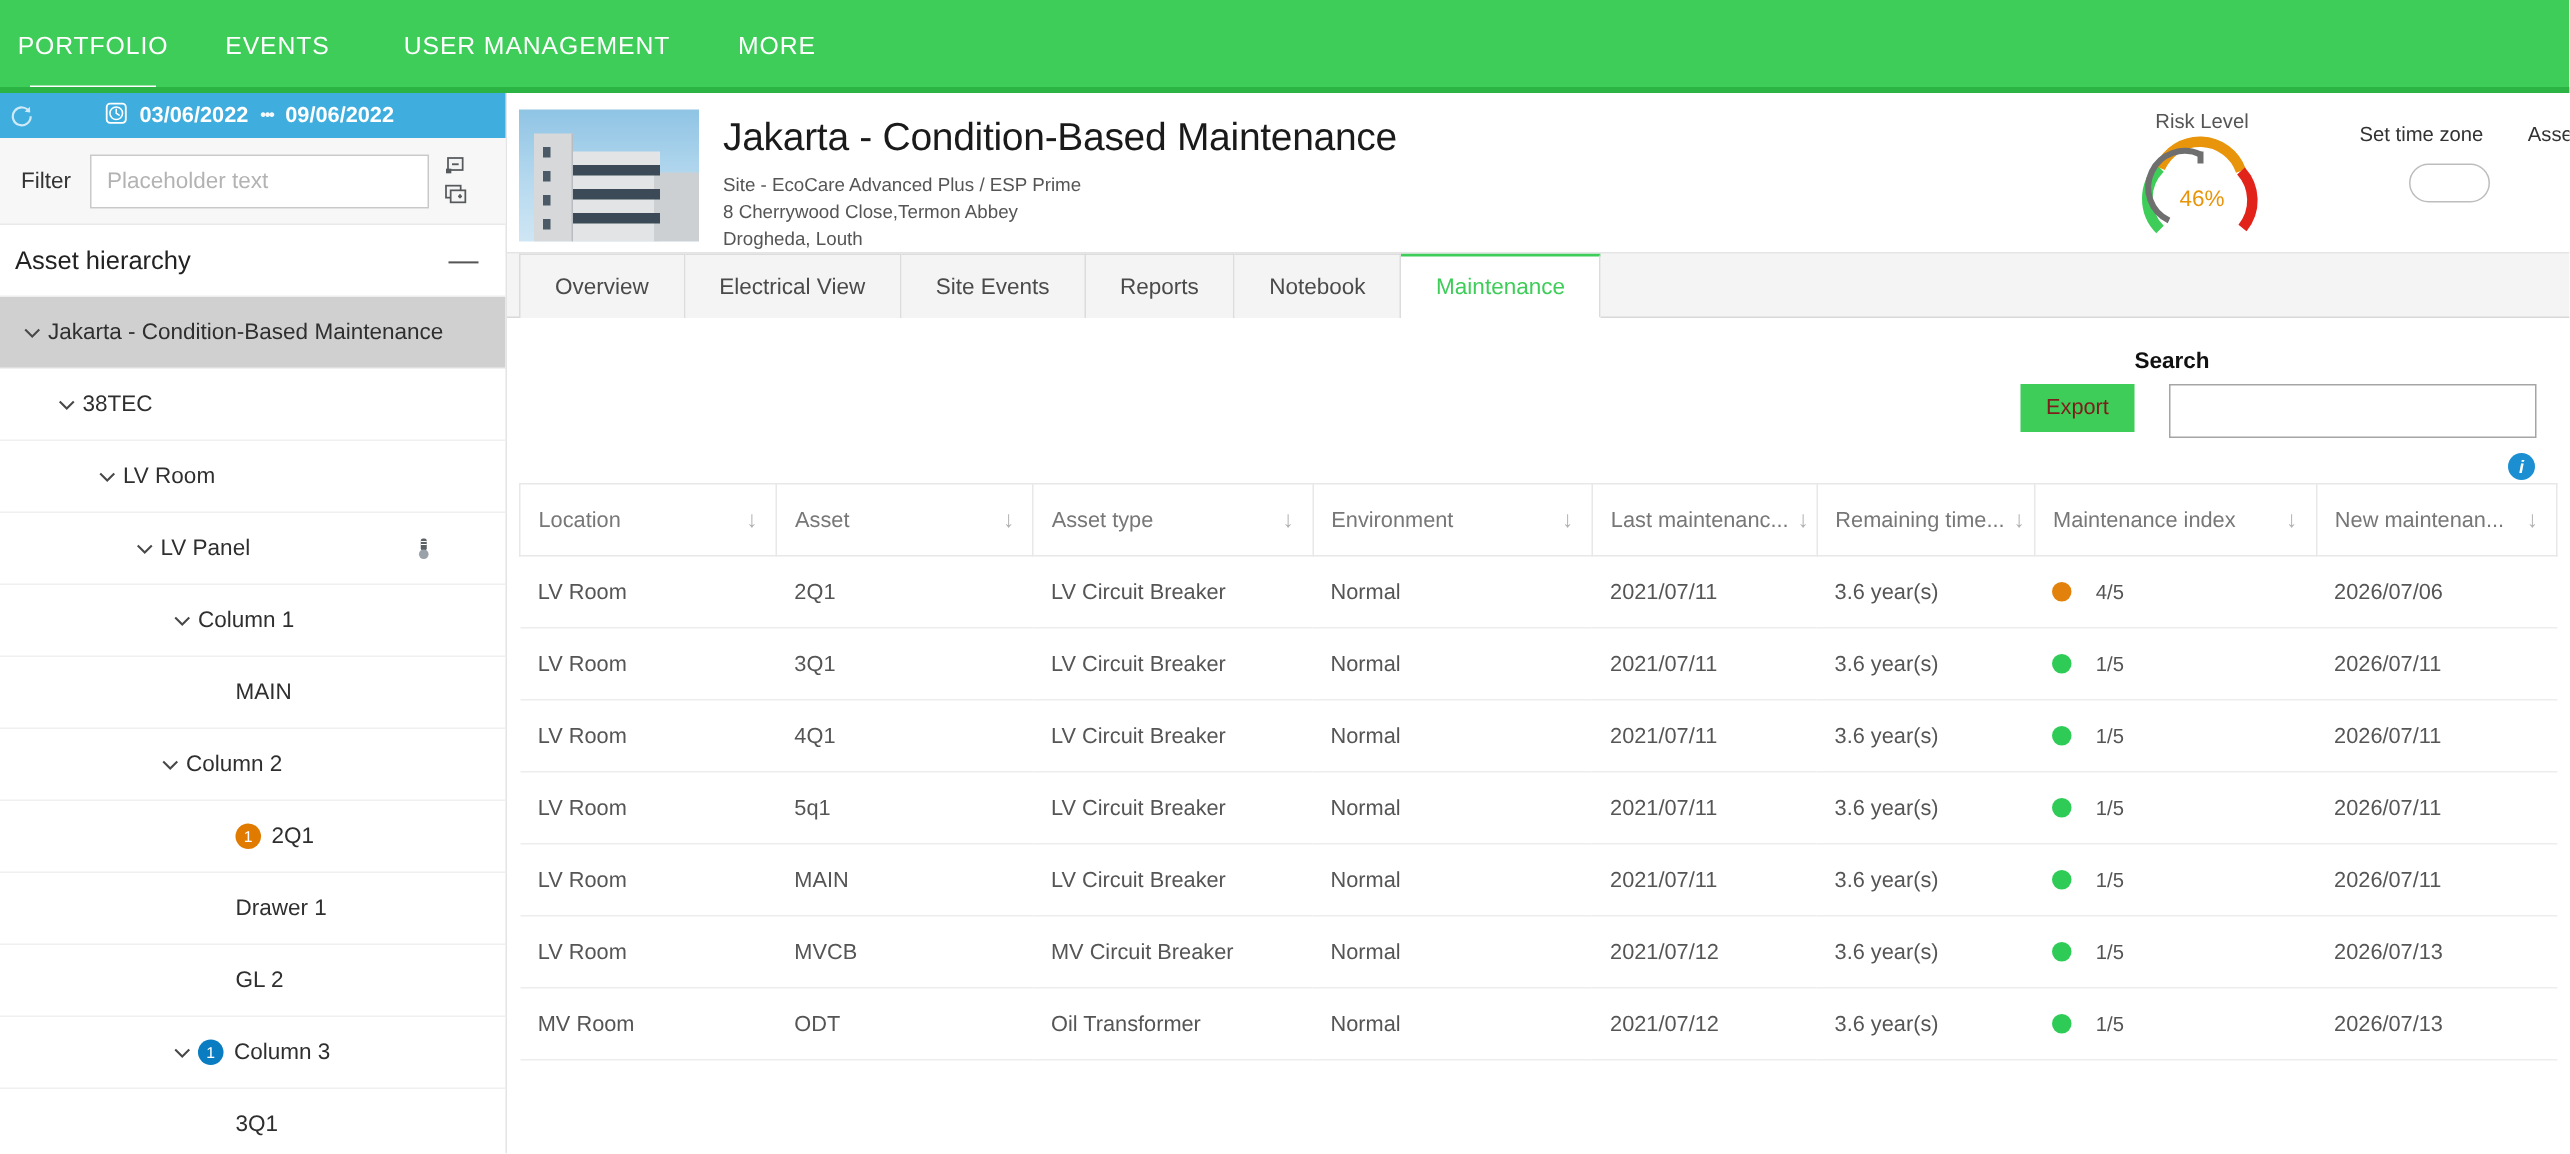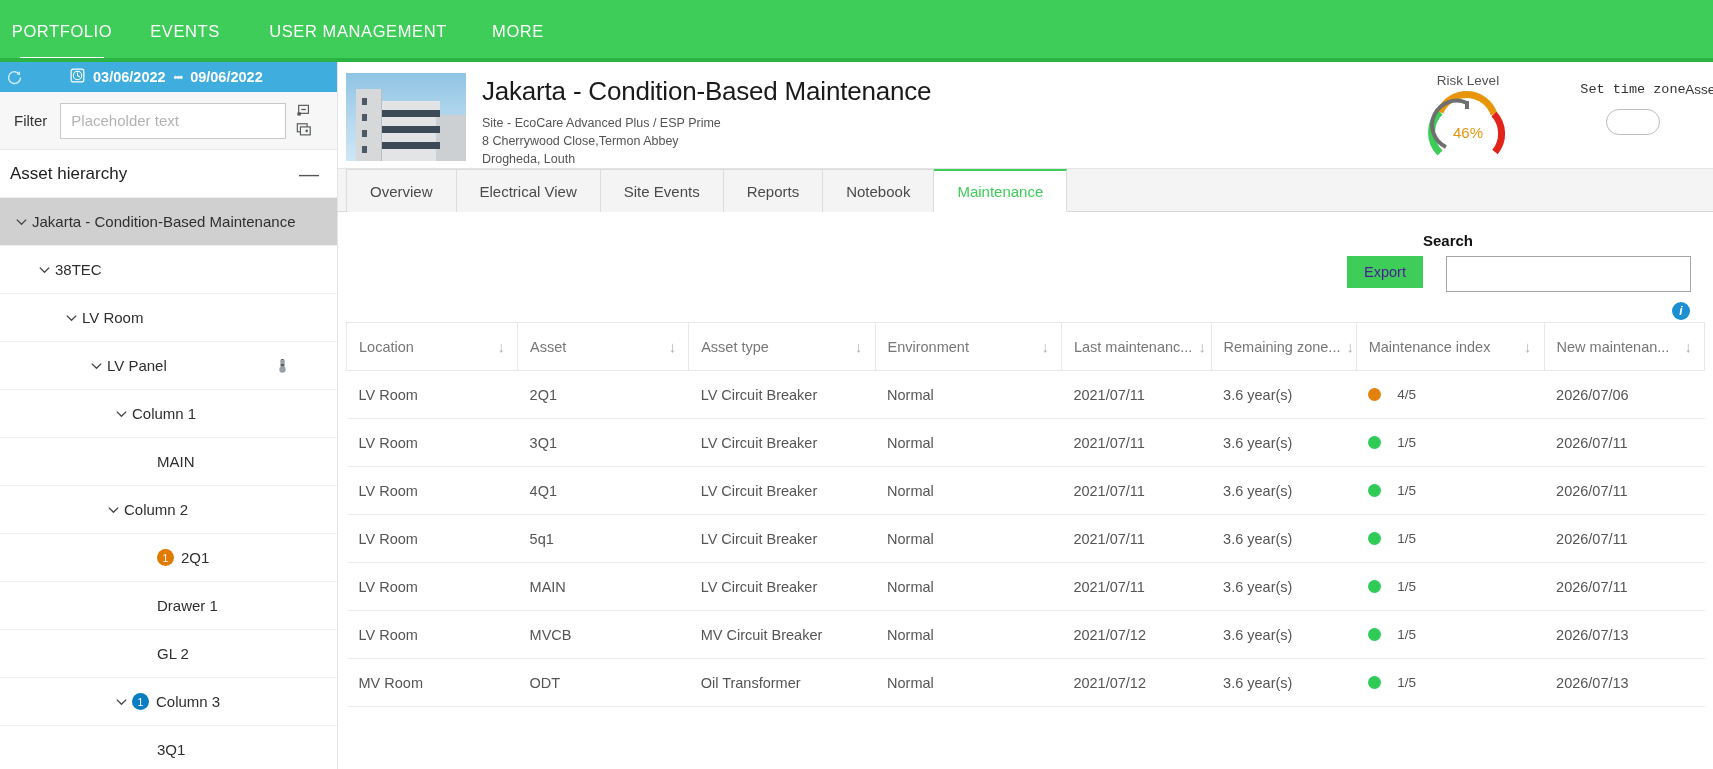--- a/index.html
+++ b/index.html
@@ -194,21 +194,21 @@
     font-size: 15px; color: #e8950b;
   }
 
   .monitor-block {
     position: absolute; left: 1255px; top: 20px;
     width: 330px; text-align: center;
   }
   .monitor-label { font-size: 13.5px; color: #333; }
   .monitor-value { font-size: 13.5px; color: #333; margin-top: 26px; }
 
-  .tz-block { position: absolute; right: 20px; top: 20px; text-align: center; width: 120px; font-family: Liberation Mono, monospace;}
+  .tz-block { position: absolute; right: 20px; top: 20px; text-align: left; width: 120px;}
   .tz-label { font-size: 13.5px; color: #333; }
   .toggle {
     width: 54px; height: 26px; border-radius: 13px;
     border: 1px solid #bdbdbd; background: #ffffff;
     margin: 12px auto 0; position: relative; cursor: pointer;
   }
   .toggle .knob {
     position: absolute; left: 2px; top: 2px;
     width: 21px; height: 20px; border-radius: 50%;
     background: #ffffff; box-shadow: 0 0 0 0 rgba(0,0,0,0);
@@ -255,21 +255,21 @@
     position: absolute; right: 22px; top: 44px;
     width: 245px; height: 36px;
     border: 1px solid #a5a5a5;
     background: #fff; outline: none;
     font-size: 15px; padding: 0 8px;
     font-family: "Liberation Sans", sans-serif;
   }
   .export-btn {
     position: absolute; right: 290px; top: 44px;
     width: 76px; height: 32px;
-    background: #3dcd58; color: #4c1d95;
+    background: #3dcd58; color: #7f1d1d;
     border: none; font-size: 14.5px;
     cursor: pointer;
     font-family: "Liberation Sans", sans-serif;
   }
   .info-icon {
     position: absolute; right: 23px; top: 90px;
     width: 18px; height: 18px; border-radius: 50%;
     background: #1b8fd1; color: #fff;
     font-size: 12px; font-style: italic; font-weight: bold;
     display: flex; align-items: center; justify-content: center;
@@ -598,21 +598,21 @@
                 </div>
               </th>
               <th>
                 <div class="th-inner">
                   <span>Last maintenanc...</span>
                   <span class="sort-arrow">↓</span>
                 </div>
               </th>
               <th>
                 <div class="th-inner">
-                  <span>Remaining zone...</span>
+                  <span>Remaining time...</span>
                   <span class="sort-arrow">↓</span>
                 </div>
               </th>
               <th>
                 <div class="th-inner">
                   <span>Maintenance index</span>
                   <span class="sort-arrow">↓</span>
                 </div>
               </th>
               <th>

